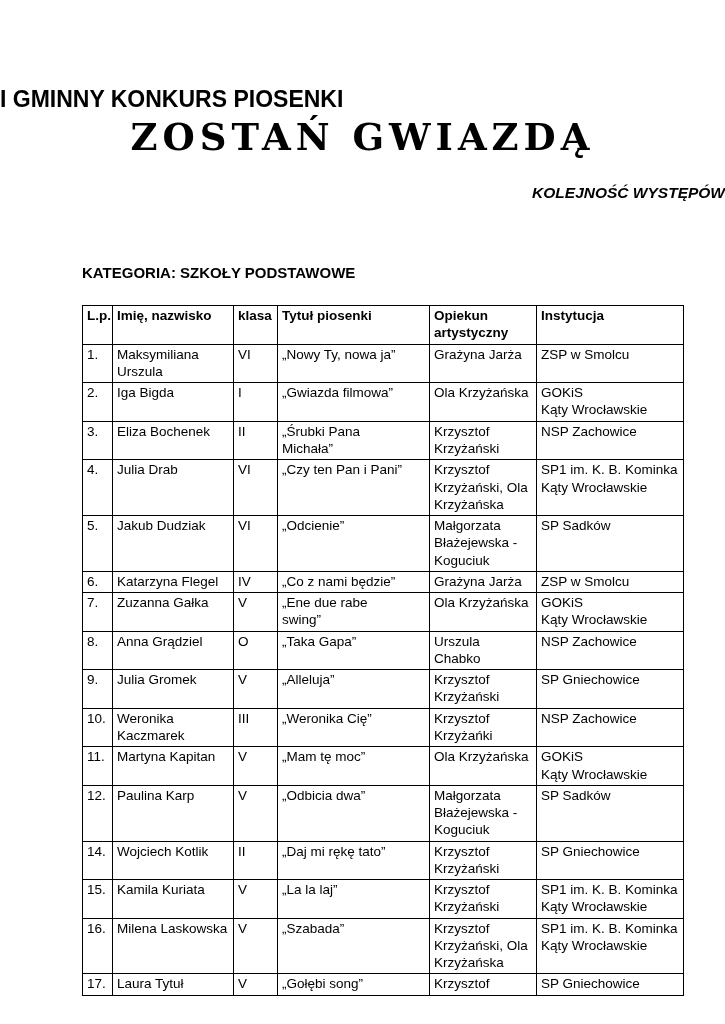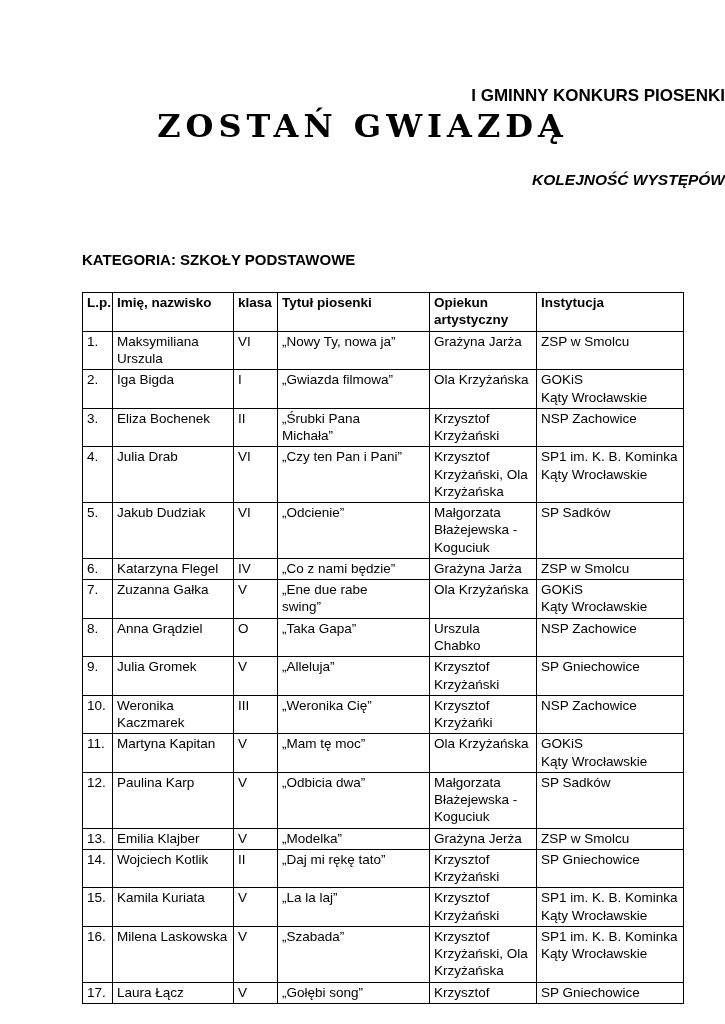--- a/index.html
+++ b/index.html
@@ -7,30 +7,30 @@
     width: 725px;
     height: 1024px;
     background: #ffffff;
     color: #000000;
     font-family: "Liberation Sans", sans-serif;
     box-sizing: border-box;
     padding-top: 86px;
     overflow: hidden;
   }
   .title1 {
-    text-align: right;
-    font-weight: bold;
-    font-size: 17px;
+    text-align: left;
+    font-weight: bold;
+    font-size: 23px;
     line-height: 1.2;
   }
   .title2 {
     text-align: center;
     font-family: "DejaVu Serif", serif;
     font-weight: bold;
-    font-size: 32px;
+    font-size: 37px;
     letter-spacing: 5px;
     line-height: 1.15;
     margin-top: 2px;
   }
   .subtitle {
     text-align: right;
     font-weight: bold;
     font-style: italic;
     font-size: 15.5px;
     margin-top: 26px;
@@ -213,28 +213,20 @@
     <td>12.</td>
     <td>Paulina Karp</td>
     <td>V</td>
     <td>„Odbicia dwa”</td>
     <td>Małgorzata
 Błażejewska -
 Koguciuk</td>
     <td>SP Sadków</td>
   </tr>
 
-  <tr>
-    <td>13.</td>
-    <td>Emilia Klajber</td>
-    <td>V</td>
-    <td>„Modelka”</td>
-    <td>Grażyna Jerża</td>
-    <td>ZSP w Smolcu</td>
-  </tr>
 
   <tr>
     <td>14.</td>
     <td>Wojciech Kotlik</td>
     <td>II</td>
     <td>„Daj mi rękę tato”</td>
     <td>Krzysztof
 Krzyżański</td>
     <td>SP Gniechowice</td>
   </tr>
@@ -257,21 +249,21 @@
     <td>„Szabada”</td>
     <td>Krzysztof
 Krzyżański, Ola
 Krzyżańska</td>
     <td>SP1 im. K. B. Kominka
 Kąty Wrocławskie</td>
   </tr>
 
   <tr>
     <td>17.</td>
-    <td>Laura Łącz</td>
+    <td>Laura Tytuł</td>
     <td>V</td>
     <td>„Gołębi song”</td>
     <td>Krzysztof</td>
     <td>SP Gniechowice</td>
   </tr>
 </tbody>
   </table>
 </div>
 
 </body></html>

